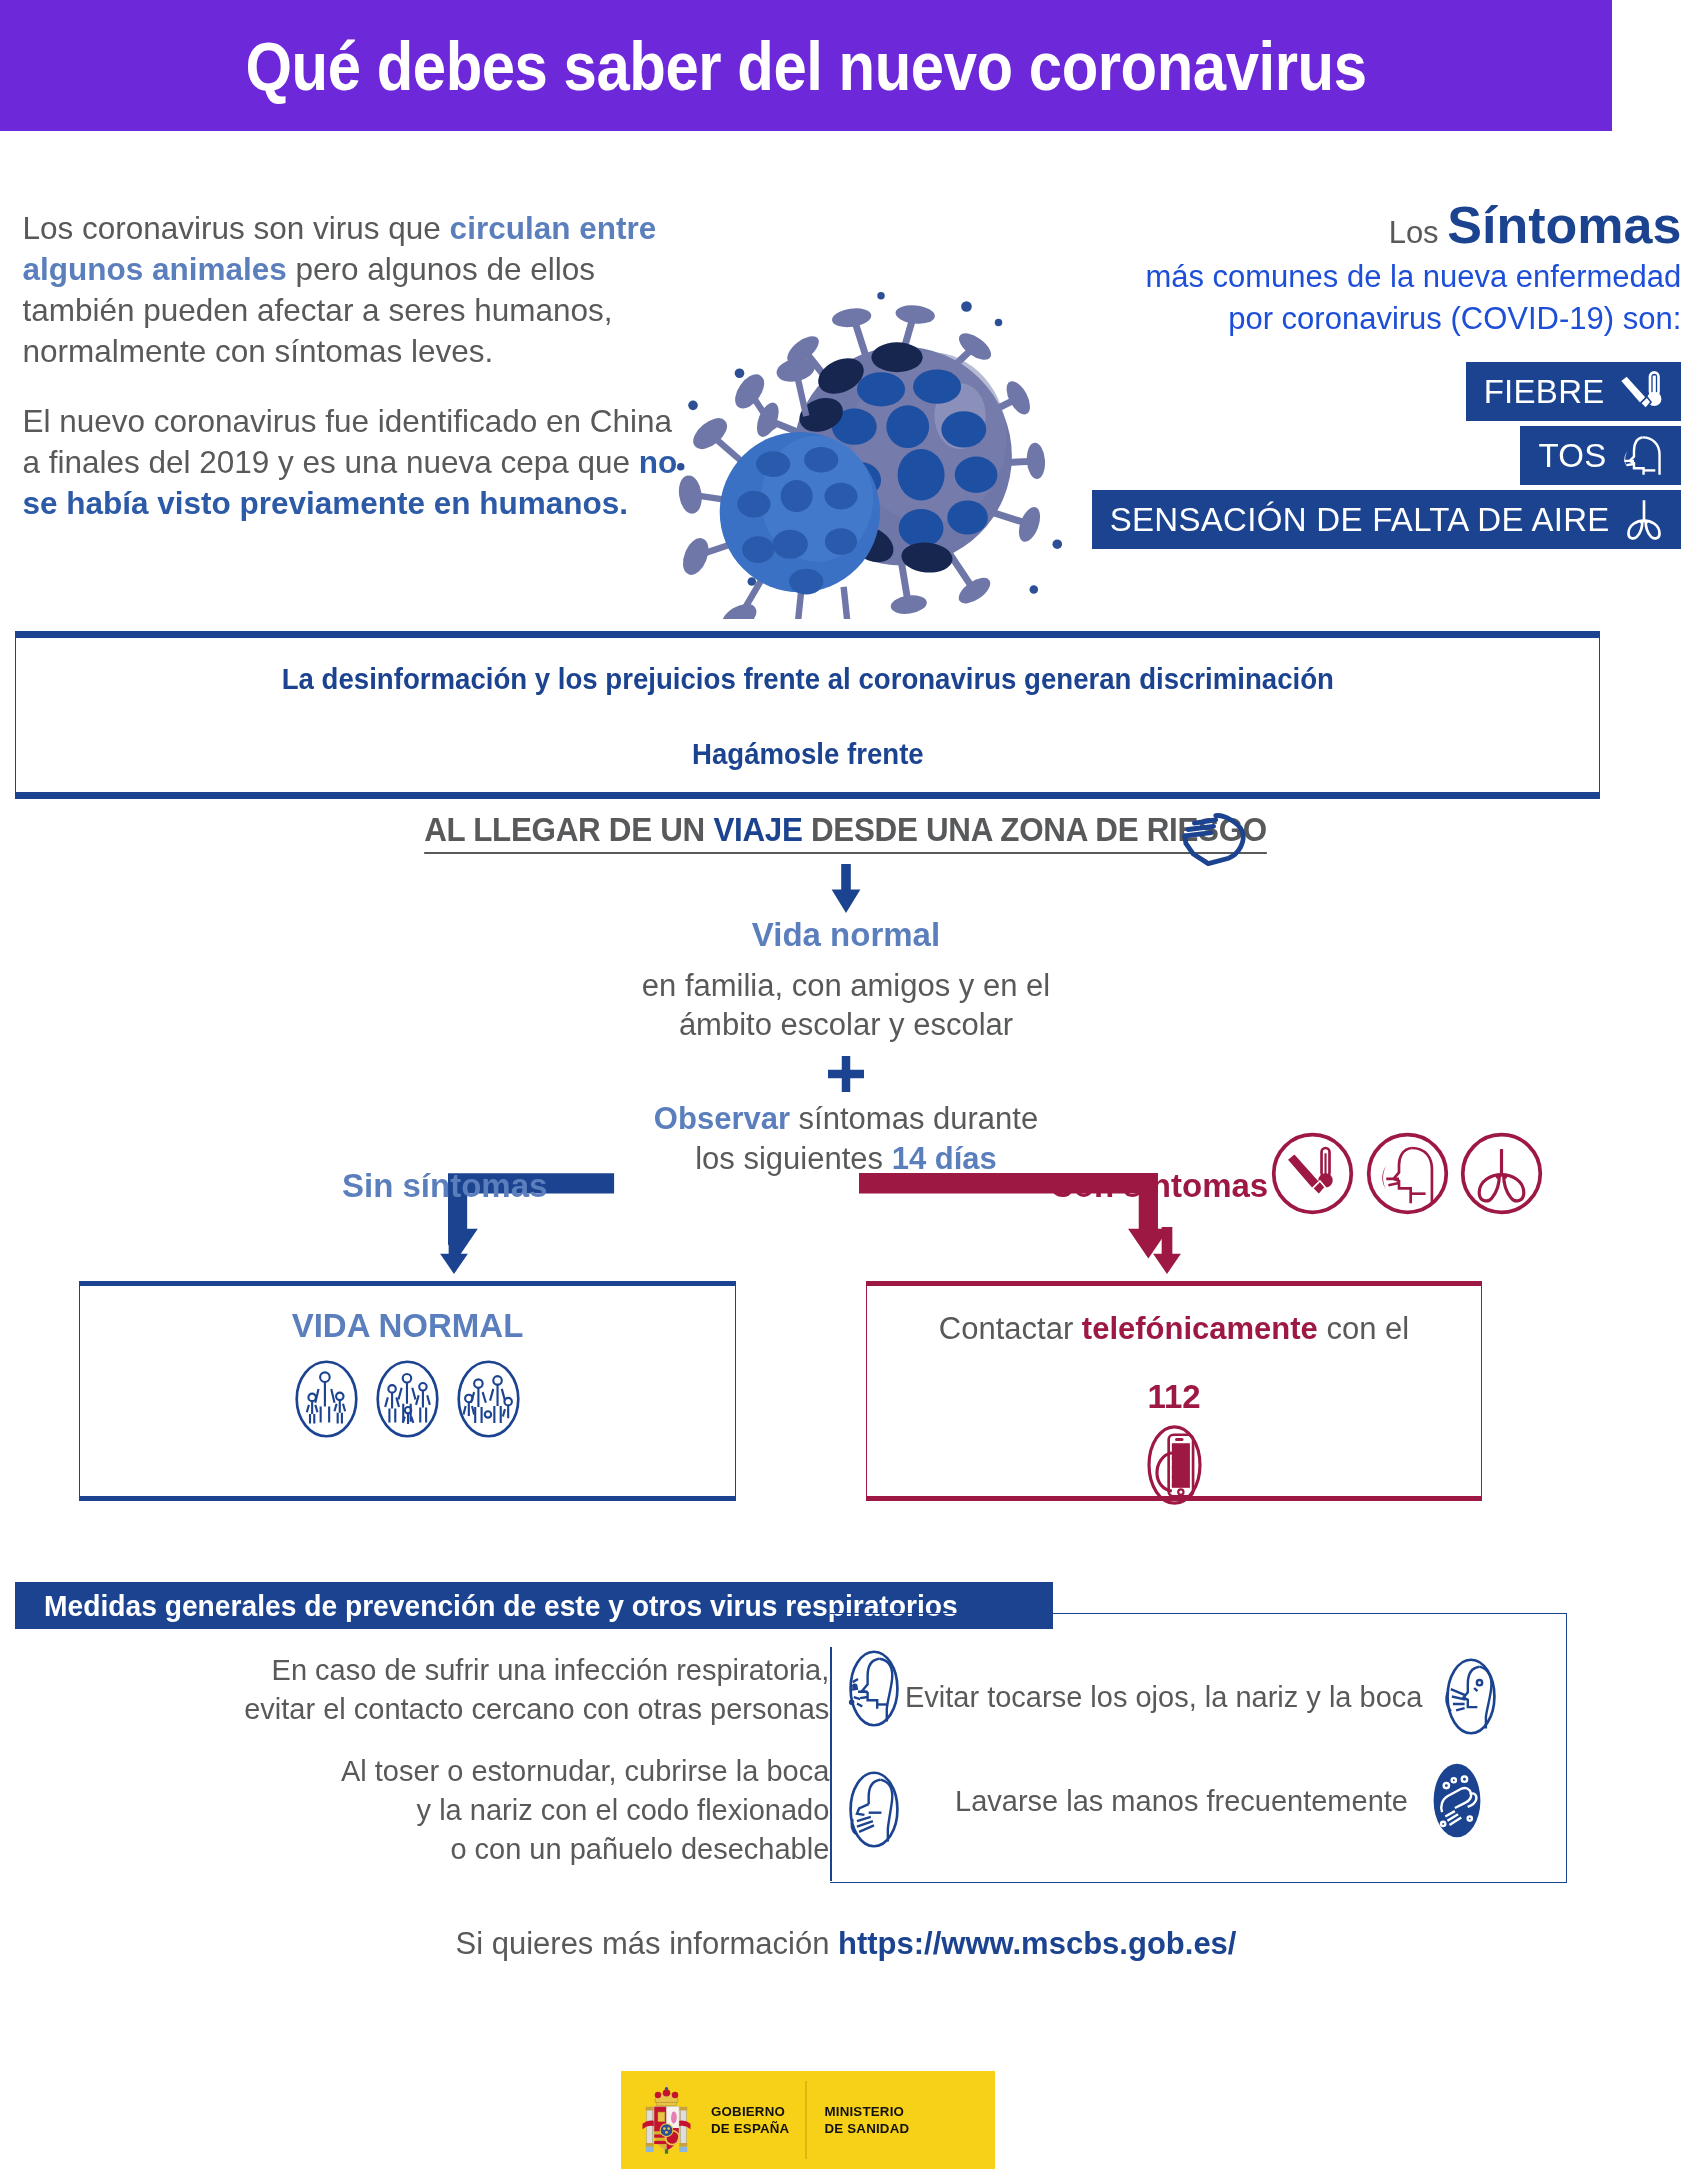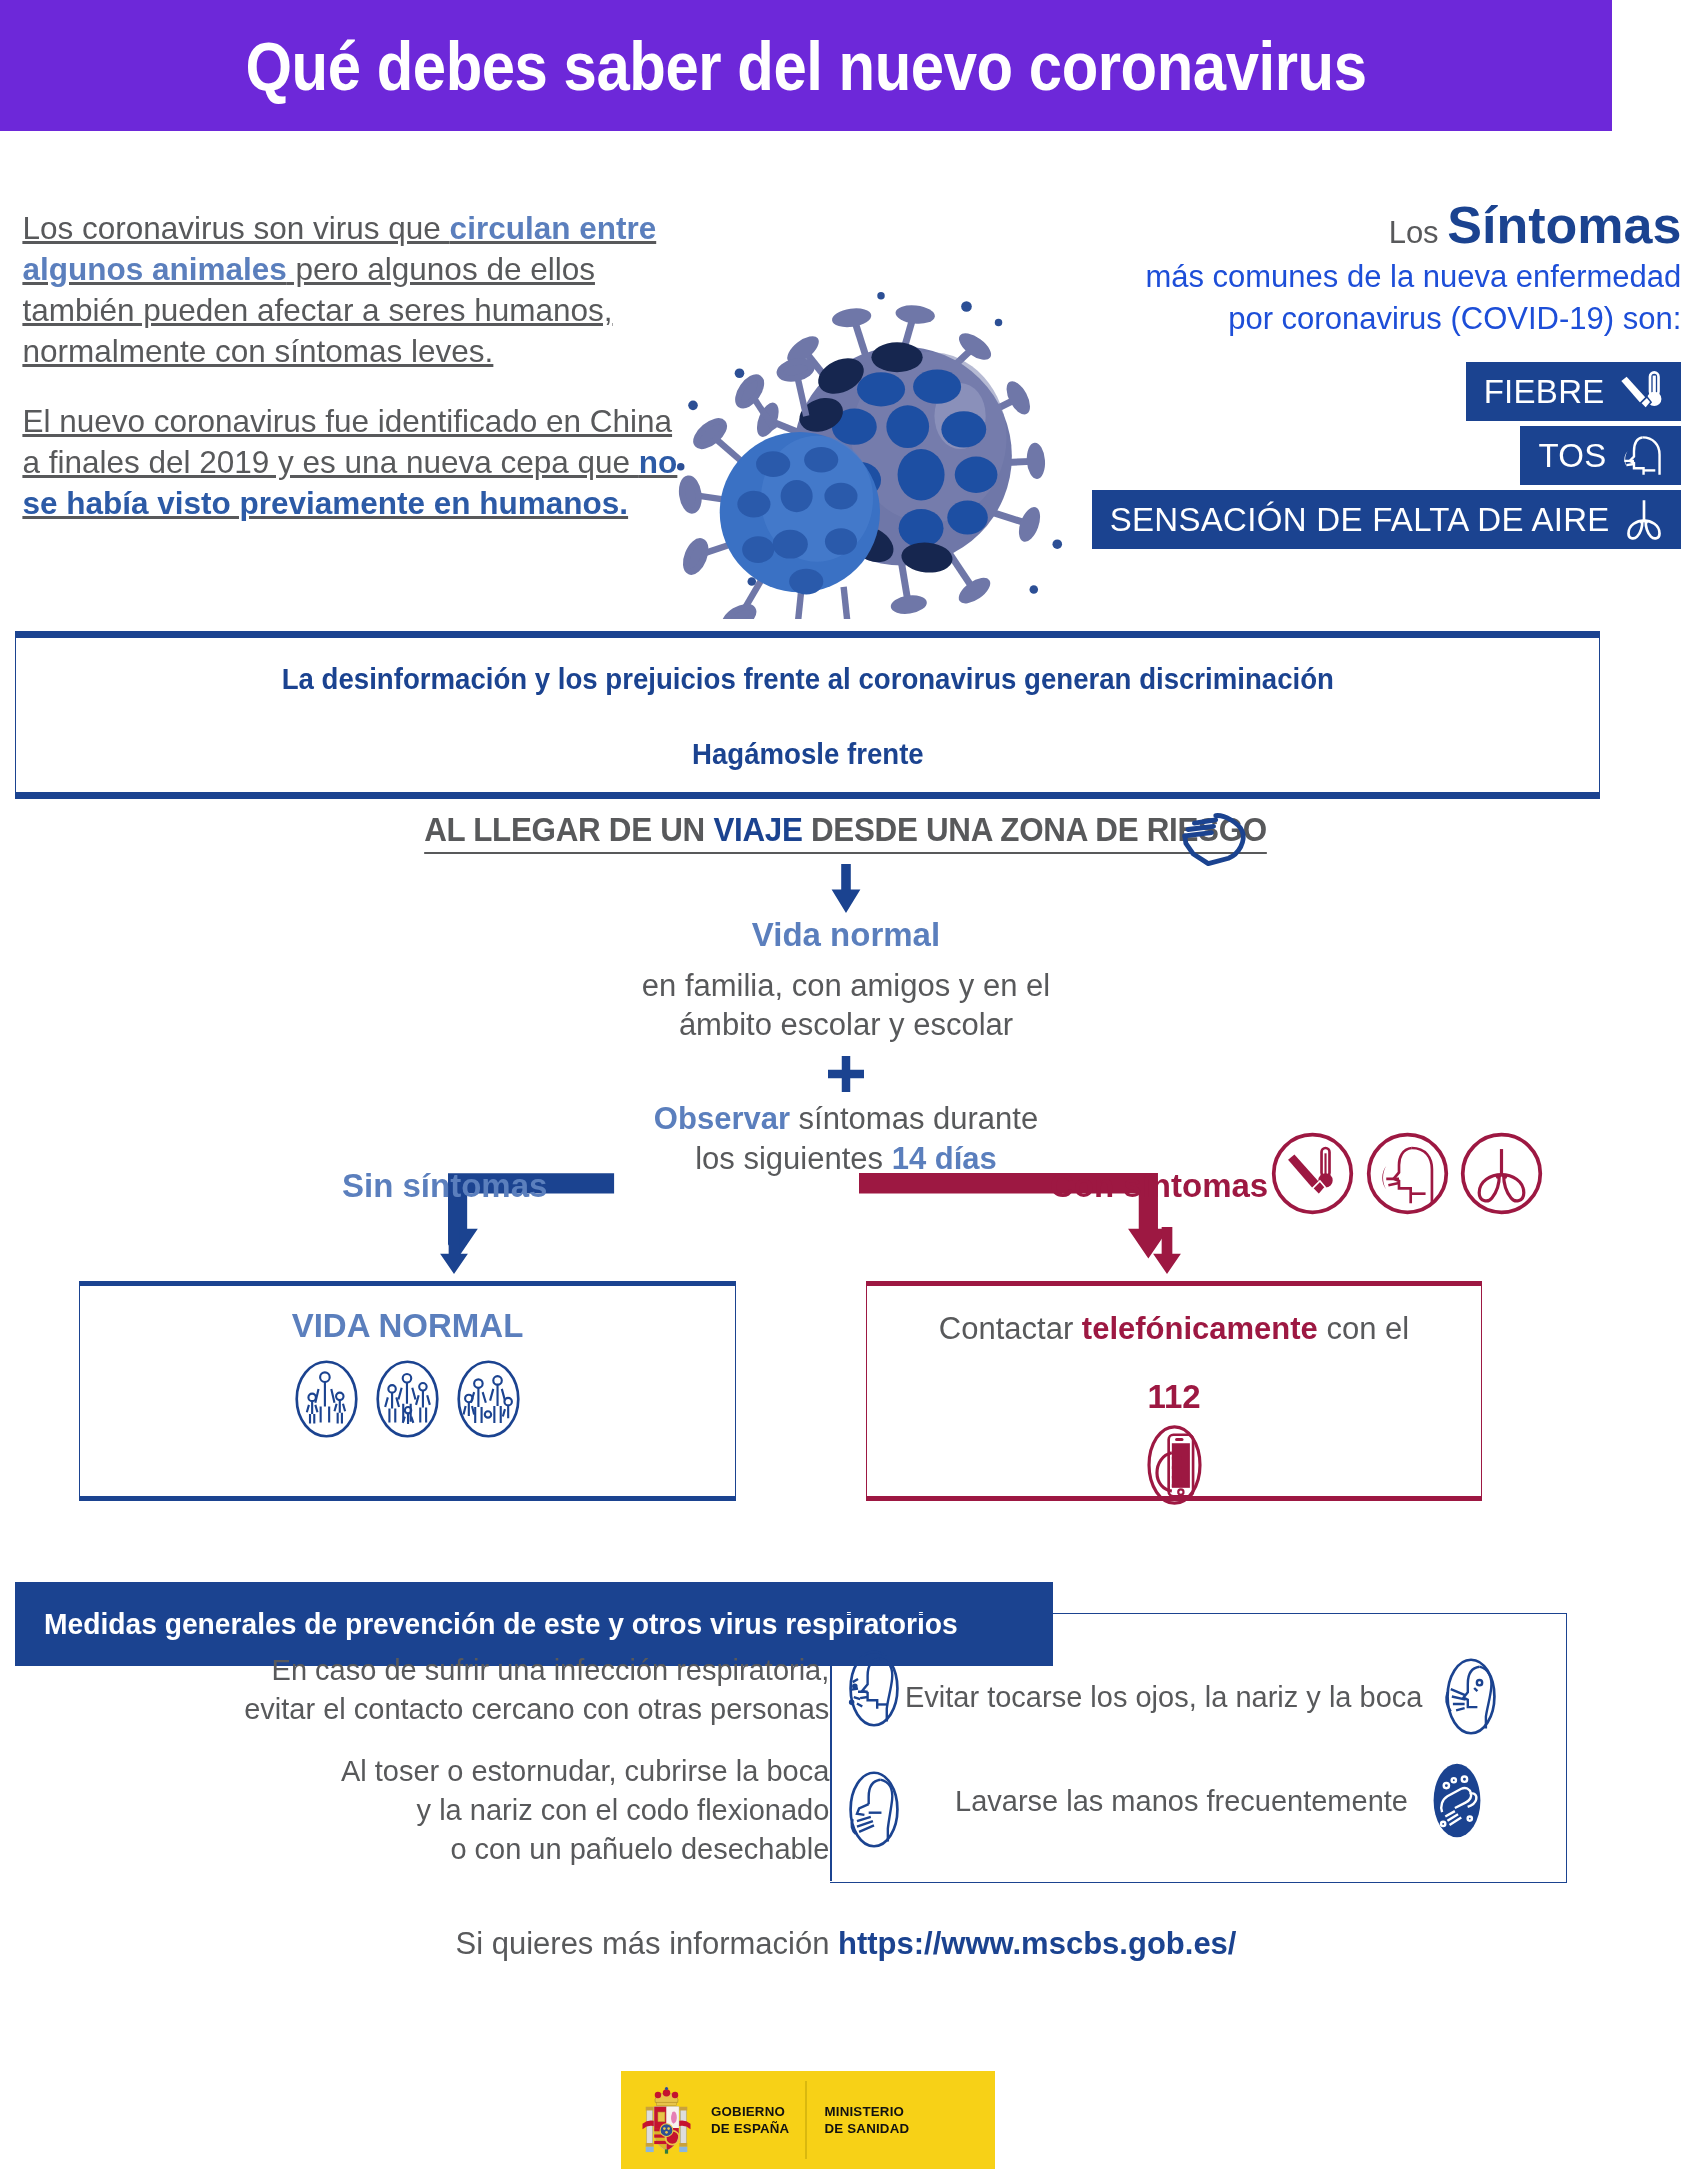--- a/index.html
+++ b/index.html
@@ -19,21 +19,21 @@
     margin:0;color:#ffffff;font-size:68px;font-weight:bold;
     letter-spacing:-0.5px;transform:scaleX(.88);transform-origin:center;
     white-space:nowrap;
   }
 
   
   .intro{
     position:absolute;left:22.4px;top:208px;width:656px;
     font-size:31.5px;line-height:1.30;color:#58595b;
   }
-  .intro p{margin:0 0 29px 0;text-decoration:underline;}
+  .intro p{margin:0 0 29px 0;}
   .intro .hl{color:#5b7fbd;font-weight:bold;}
   .intro .hl2{color:#2c5aa6;font-weight:bold;}
 
   
   .virus-art{position:absolute;left:630px;top:213px;width:470px;height:406px;}
 
   
   .symptoms{
     position:absolute;right:10.7px;top:195px;width:630px;text-align:right;
   }
@@ -123,21 +123,21 @@
     border-left:1.6px solid #9d1842;border-right:1.6px solid #9d1842;
     display:flex;flex-direction:column;align-items:center;
   }
   .res-red .t1{font-size:31px;color:#58595b;margin-top:24.5px;}
   .res-red .t1 b{color:#9d1842;}
   .res-red .num{font-size:33px;font-weight:bold;color:#9d1842;margin-top:31px;}
   .res-red .icons{margin-top:7.5px;}
 
   
   .prev-banner{
-    position:absolute;left:15px;top:1582px;width:1038px;height:84px;
+    position:absolute;left:15px;top:1582px;width:1038px;height:47px;
     background:#1b4390;display:flex;align-items:center;
   }
   .prev-banner span{
     color:#fff;font-size:30px;font-weight:bold;margin-left:29px;
     transform:scaleX(.94);transform-origin:left center;white-space:nowrap;
   }
   .prev-frame{
     position:absolute;left:830px;top:1613px;width:736px;height:268px;
     border:1.6px solid #1b4390;border-left:none;
   }

